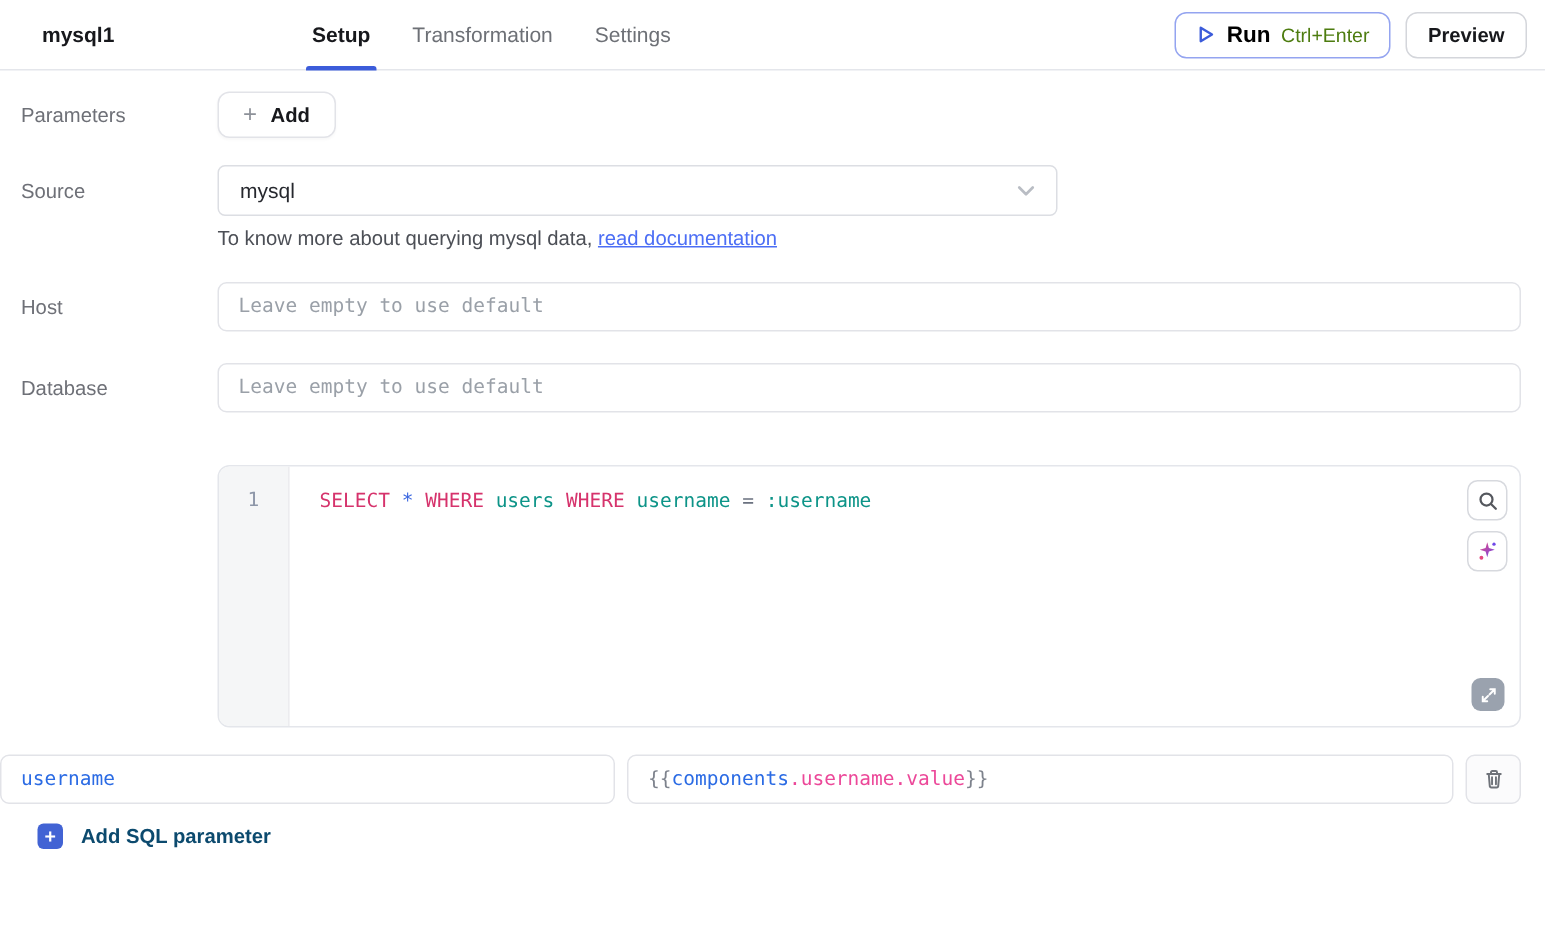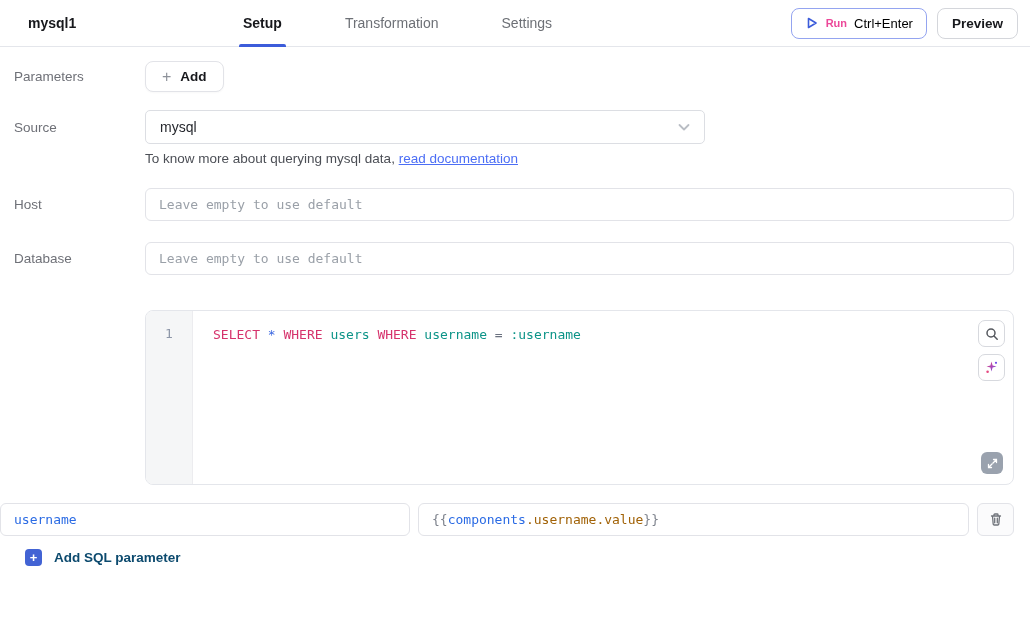--- a/index.html
+++ b/index.html
@@ -3,27 +3,27 @@
 <meta charset="utf-8">
 <style>
   * { margin:0; padding:0; box-sizing:border-box; }
   html,body { width:1030px; height:621px; background:#fff; overflow:hidden;
     font-family:"Liberation Sans", sans-serif; color:#1c1e21; }
 
   
   .header { height:47px; display:flex; align-items:center; border-bottom:1px solid #e4e6eb; padding:0 12px 0 28px; }
   .q-title { width:152px; font-size:14px; font-weight:700; color:#17181c; }
   .tabs { display:flex; align-items:stretch; gap:28px; height:47px; margin-left:28px; }
-  .tab { display:flex; align-items:center; font-size:14px; color:#6d7076; cursor:pointer; position:relative;margin-left:35px; }
+  .tab { display:flex; align-items:center; font-size:14px; color:#6d7076; cursor:pointer; position:relative; }
   .tab.active { color:#17181c; font-weight:600; }
   .tab.active::after { content:""; position:absolute; left:-4px; right:-4px; bottom:0; height:3px; background:#3c5cda; border-radius:2px 2px 0 0; }
   .header-actions { margin-left:auto; display:flex; gap:10px; align-items:center; }
   .run-btn { display:flex; align-items:center; gap:7px; background:#fff; border:1px solid #94a4f0; border-radius:8px; height:31px; padding:0 13px; cursor:pointer; font-family:inherit; }
-  .run-label { font-size:11px; font-weight:700; color:#ec4899; }
-  .run-shortcut { font-size:13px; color:#000000; }
+  .run-label { font-size:15px; font-weight:700; color:#000000; }
+  .run-shortcut { font-size:13px; color:#4d7c0f; }
   .preview-btn { background:#fff; border:1px solid #d4d6db; border-radius:8px; height:31px; padding:0 14px; font-size:13.5px; font-weight:600; color:#17181c; cursor:pointer; font-family:inherit; }
 
   
   .main { padding-top:14px; }
   .row { display:flex; align-items:flex-start; }
   .row-label { width:145px; flex:0 0 145px; padding-left:14px; font-size:13.5px; color:#6e7077; line-height:19px; }
   .row-content { flex:1; margin-right:16px; }
   .hint-underline { border-bottom:1.5px dashed #c3c6cc; padding-bottom:1px; }
 
   
@@ -55,21 +55,21 @@
   .fab-search { top:9px; }
   .fab-ai { top:43px; }
   .expand-btn { position:absolute; right:10px; bottom:10px; width:22px; height:22px; border:none; border-radius:6px; background:#9aa2ae; display:flex; align-items:center; justify-content:center; cursor:pointer; }
 
   
   .param-row { display:flex; gap:8px; align-items:center; }
   .param-key { width:410px; flex:0 0 410px; }
   .param-value { flex:1; height:33px; border:1px solid #e2e3e8; border-radius:6px; padding:0 13px; display:flex; align-items:center; font-family:"DejaVu Sans Mono", monospace; font-size:13px; background:#fff; cursor:text; }
   .bind-brace { color:#7d828c; }
   .bind-root { color:#2b6be4; }
-  .bind-path { color:#a16207; }
+  .bind-path { color:#ec4899; }
   .trash-btn { width:37px; height:33px; flex:0 0 37px; border:1px solid #e2e3e8; border-radius:6px; background:#fbfbfc; display:flex; align-items:center; justify-content:center; cursor:pointer; }
 
   .add-param { margin-top:13px; margin-left:25px; display:inline-flex; align-items:center; gap:12px; cursor:pointer; background:none; border:none; font-family:inherit; }
   .plus-badge { width:17px; height:17px; border-radius:4px; background:#4263d4; color:#fff; display:flex; align-items:center; justify-content:center; font-size:13px; font-weight:700; line-height:1; }
   .add-param-label { font-size:13.5px; font-weight:700; color:#0c4a6e; }
 
   .mt18 { margin-top:18px; } .mt22 { margin-top:22px; } .mt21 { margin-top:21px; }
 </style>
 </head>
 <body>

